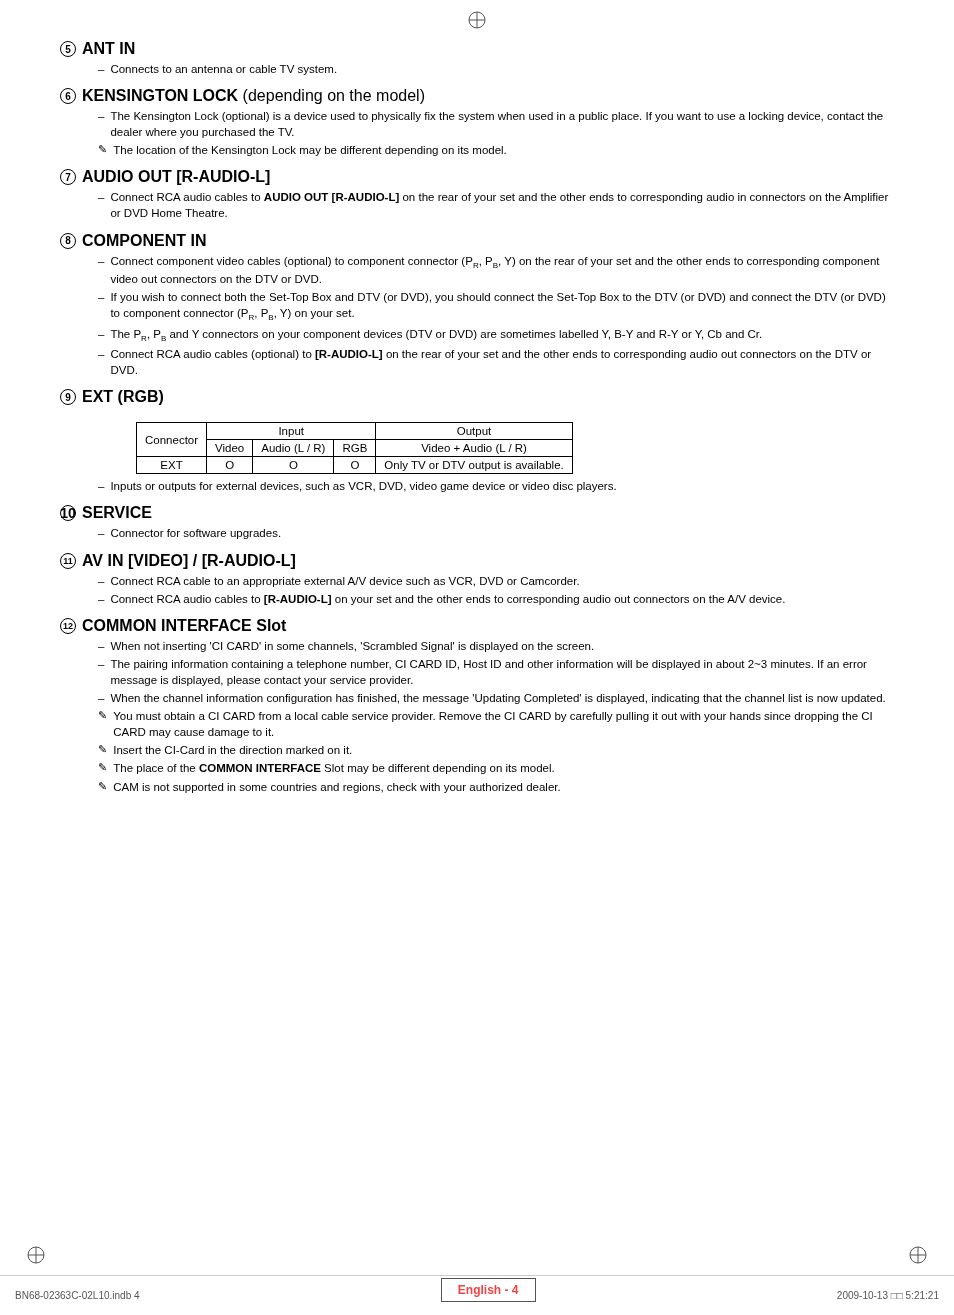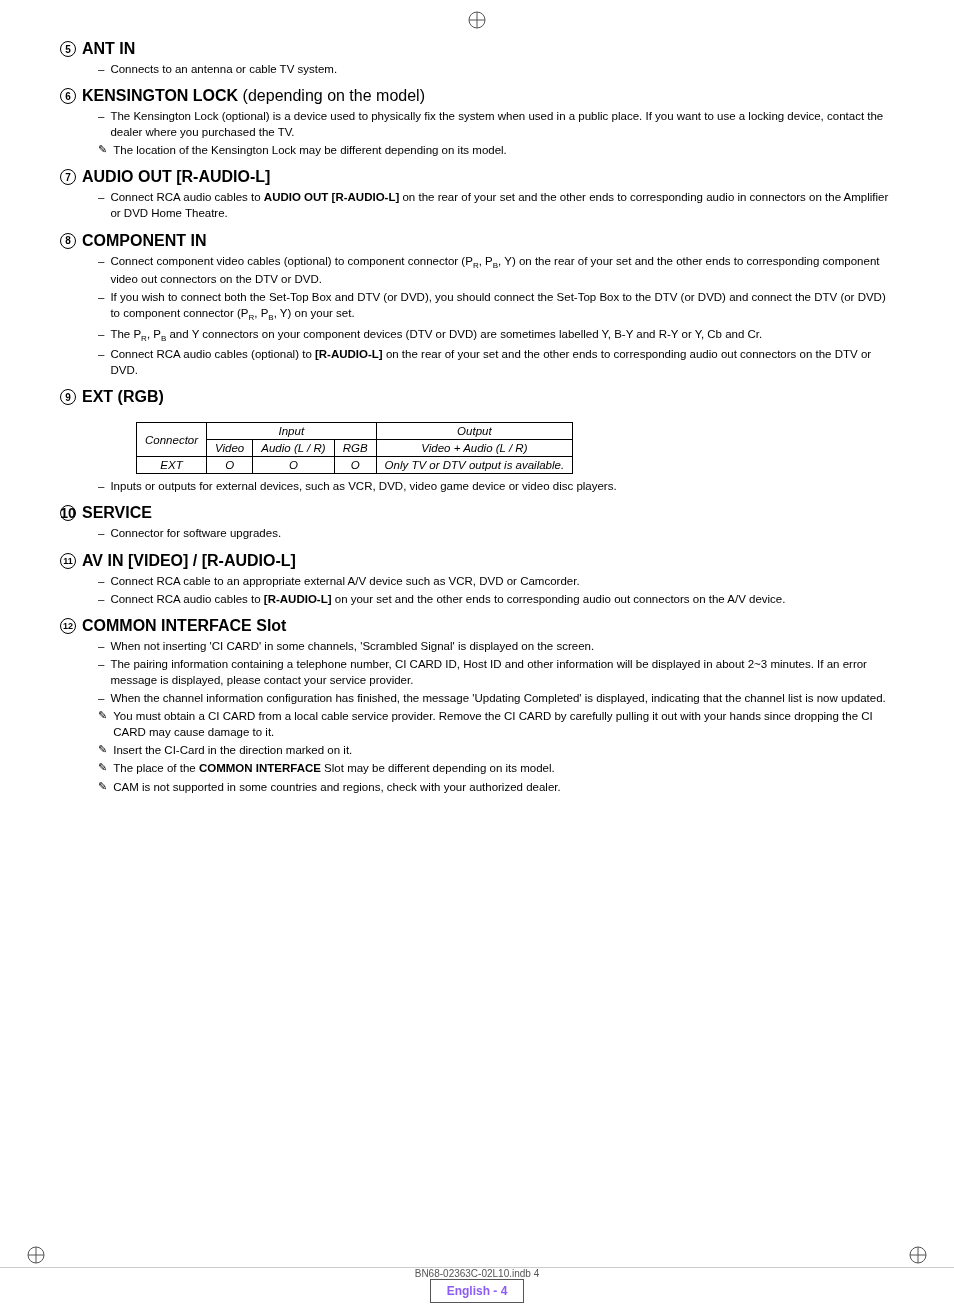--- a/index.html
+++ b/index.html
@@ -101,60 +101,58 @@
       margin-right: 6px;
       flex-shrink: 0;
       font-size: 11px;
     }
     
     .ext-table {
       margin-left: 38px;
       margin-top: 16px;
       border-collapse: collapse;
       font-size: 11.5px;
-      font-style: italic;
     }
     .ext-table td, .ext-table th {
       border: 1px solid #000;
       padding: 2px 8px;
       text-align: center;
     }
     .ext-table th {
       font-weight: normal;
       background: #fff;
     }
     .connector-col {
       min-width: 70px;
     }
     .footer {
       position: absolute;
       bottom: 0;
       left: 0;
       right: 0;
-      height: 48px;
+      height: 40px;
       border-top: 1px solid #ccc;
       display: flex;
       align-items: center;
       justify-content: space-between;
-      padding: 0 4px;
+      padding: 0 15px;
       font-size: 10px;
       color: #555;
-      flex-direction: column;
     }
     .footer-center {
       display: flex;
       flex-direction: column;
       align-items: center;
     }
     .footer-lang-box {
       border: 1px solid #555;
       padding: 4px 16px;
       font-size: 12px;
       font-weight: bold;
-      color: #8b5cf6;
+      color: #ef4444;
       margin-bottom: 12px;
     }
     sub { font-size: 8px; }
   </style>
 </head>
 <body>
 
 <div class="page">
 
   <div class="top-crosshair">

